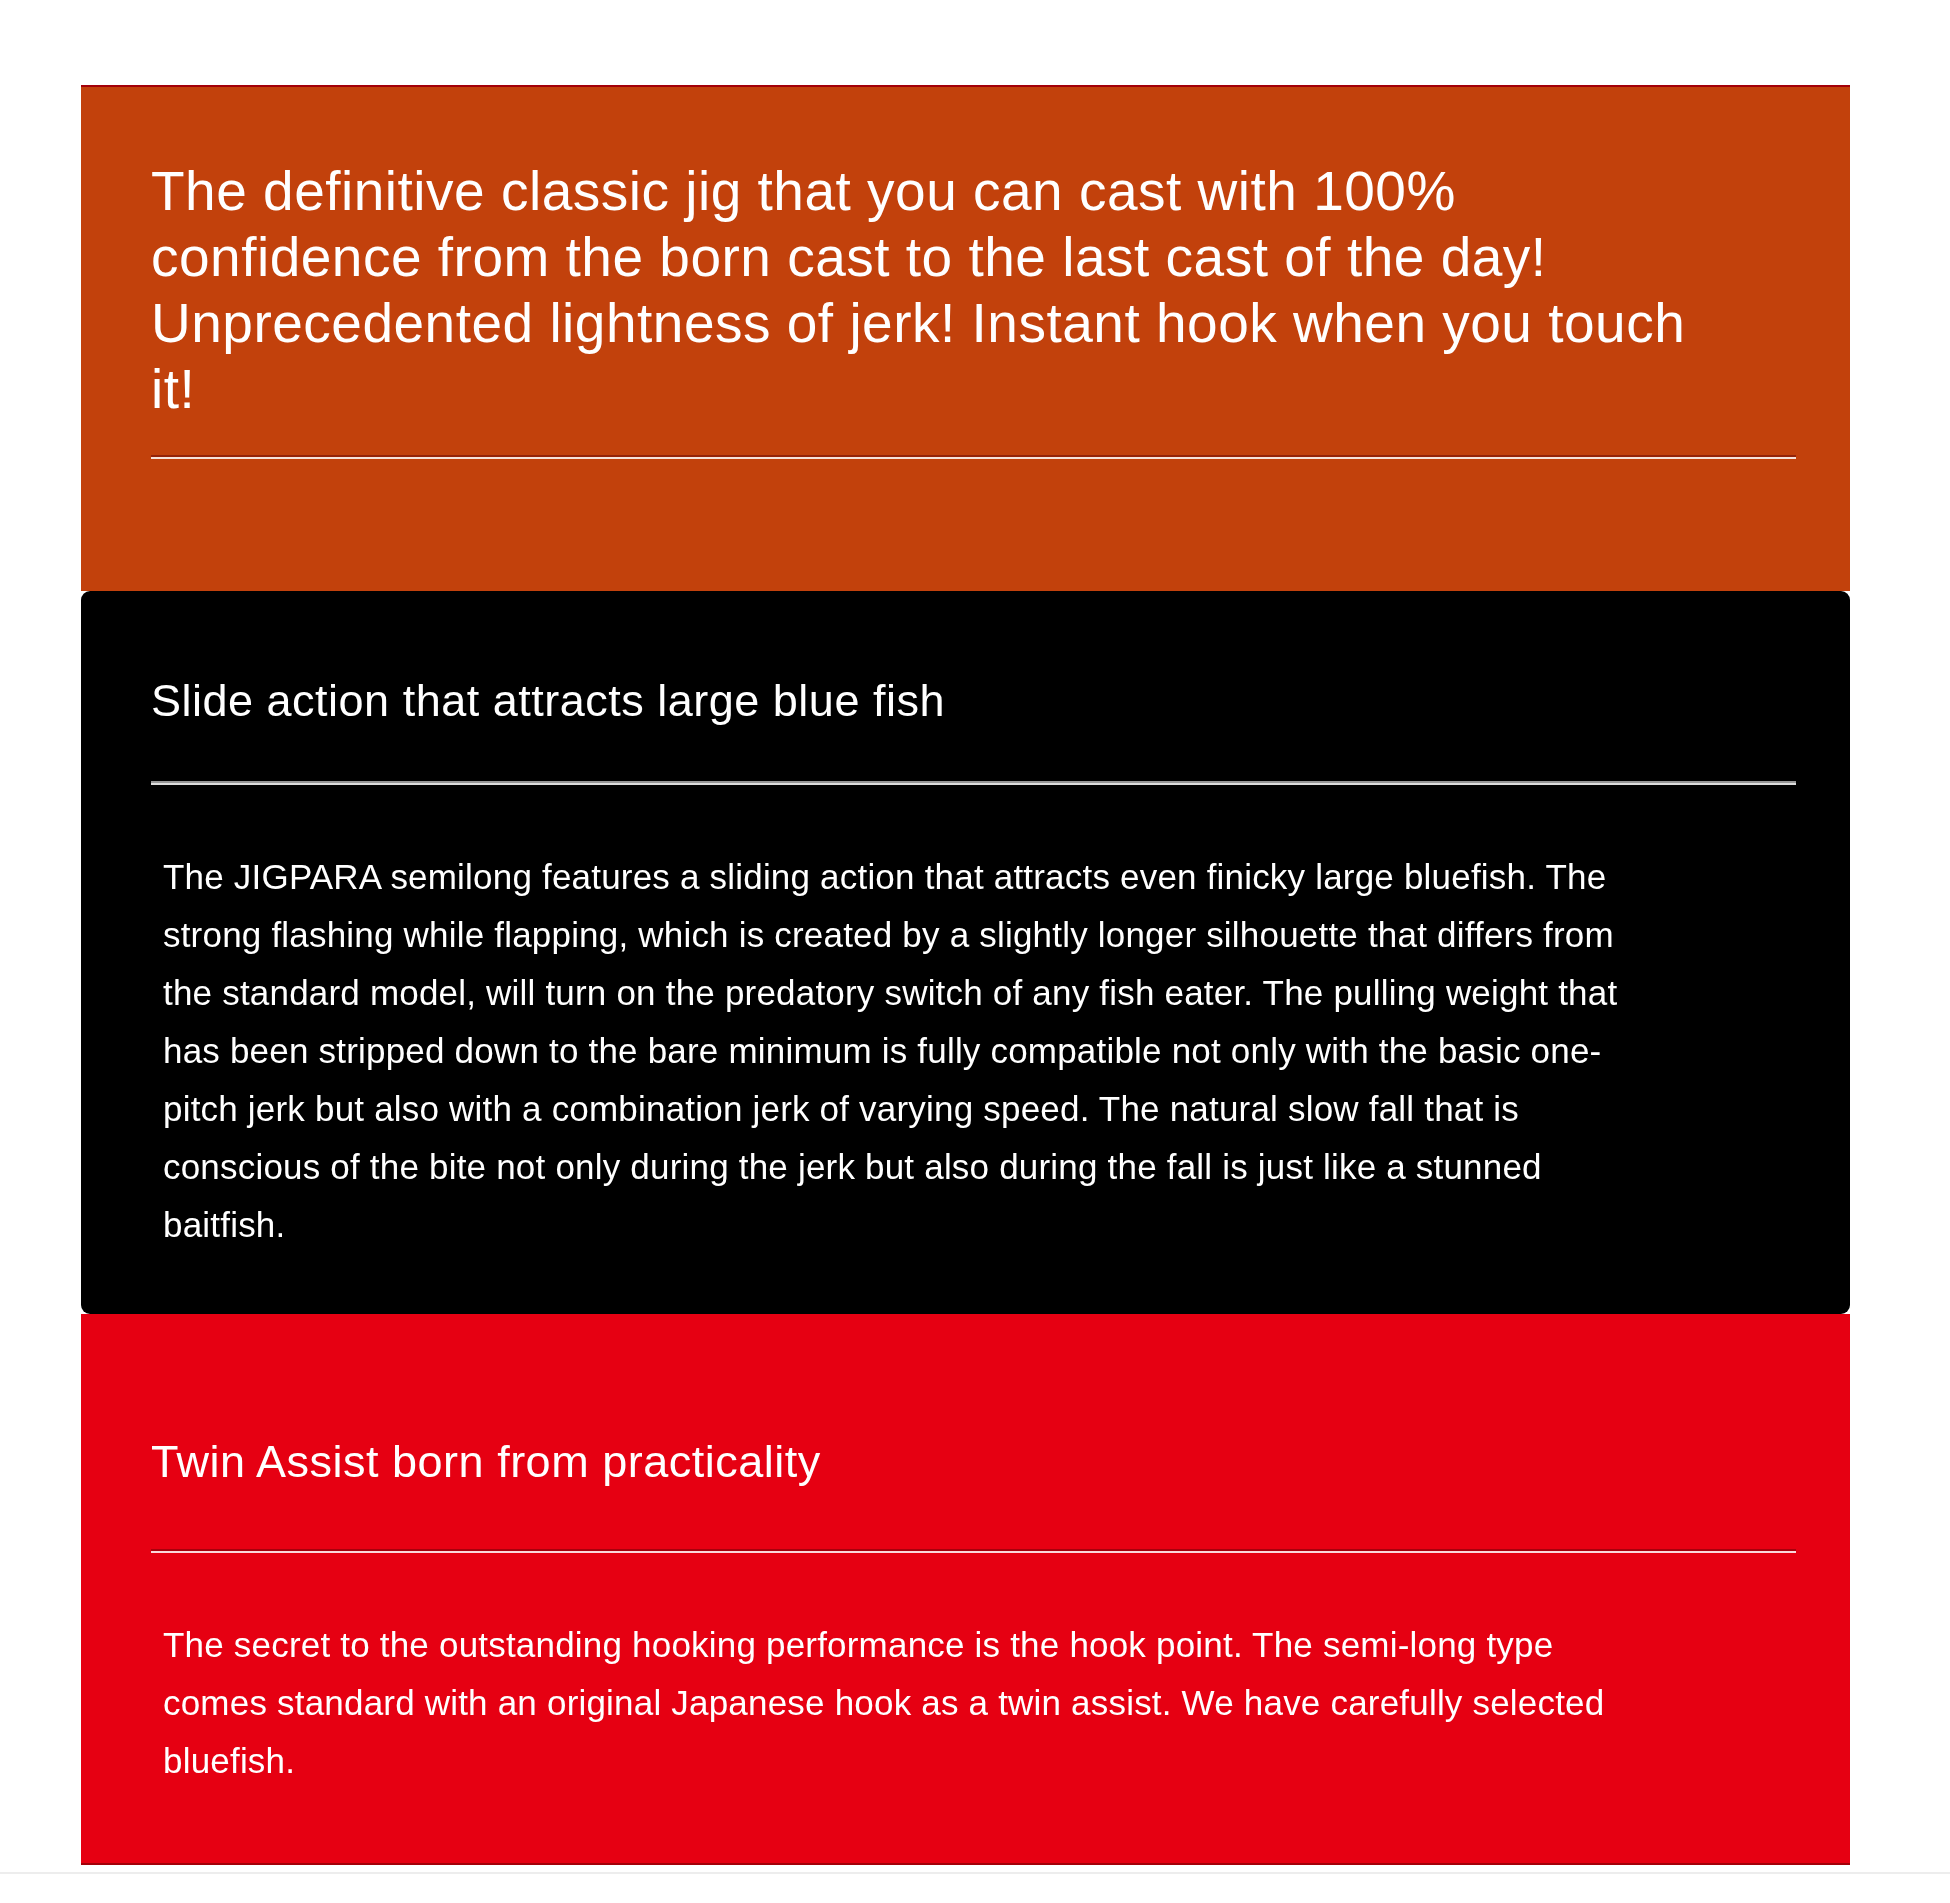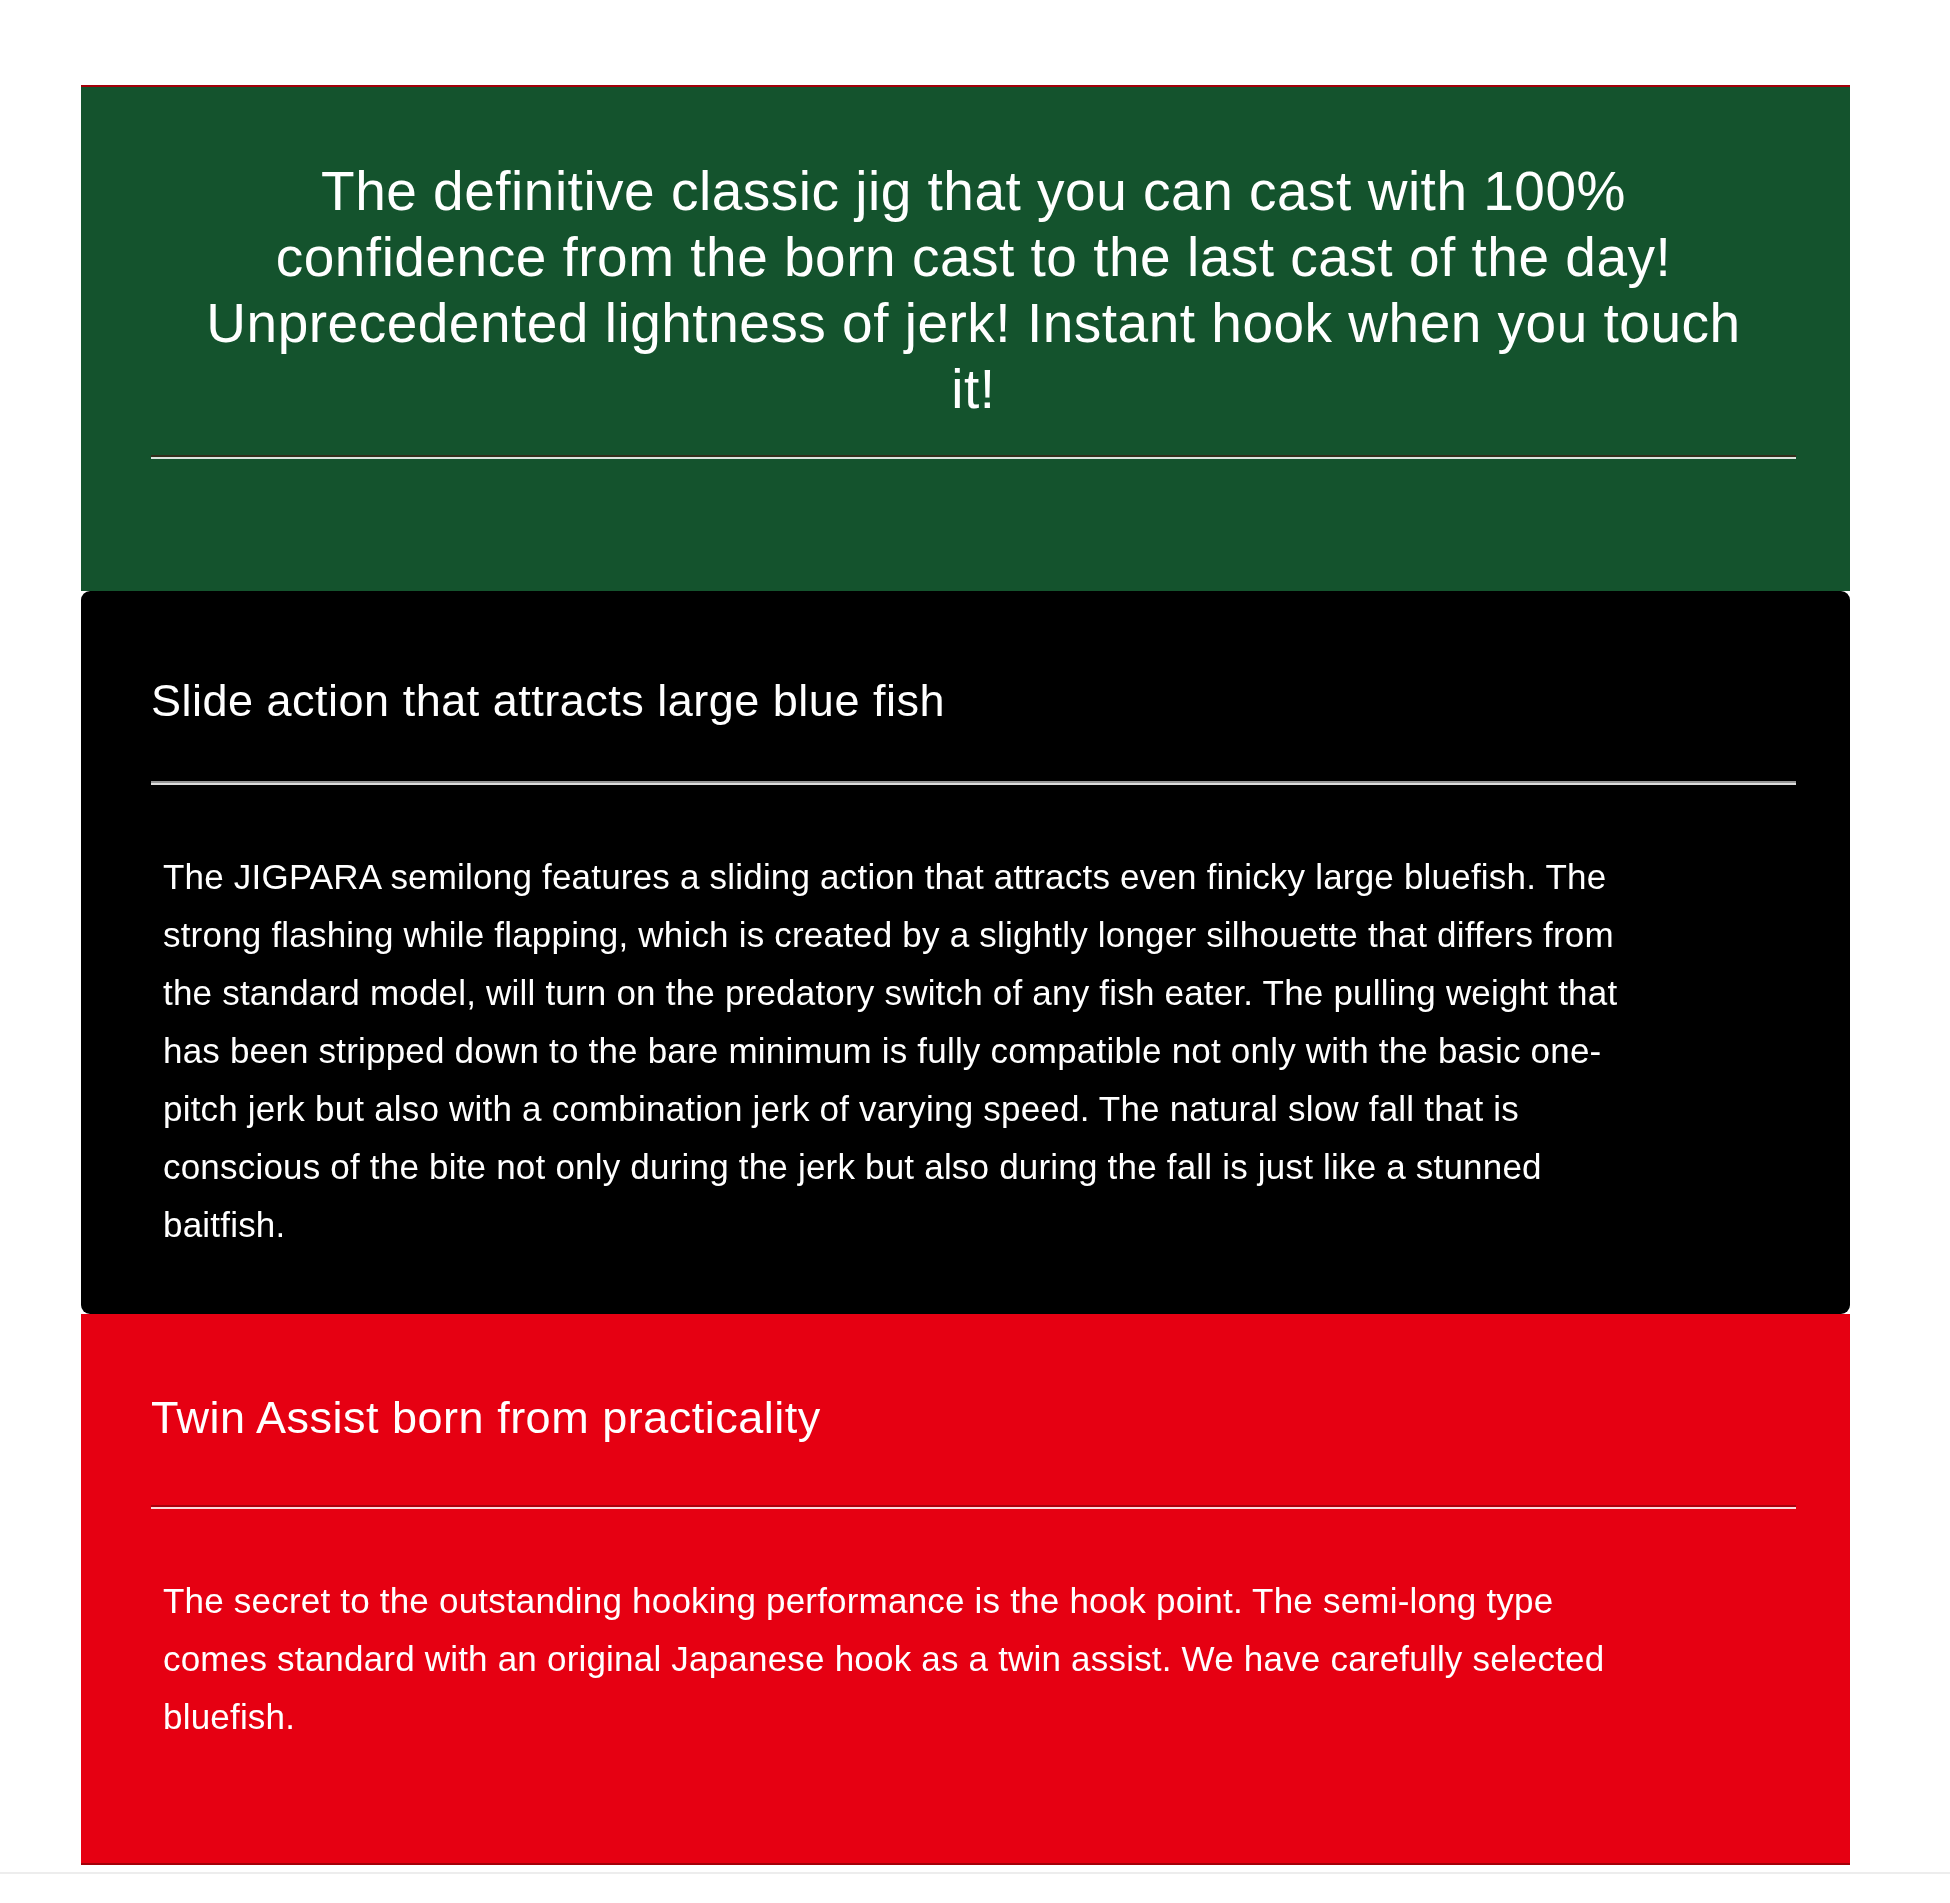--- a/index.html
+++ b/index.html
@@ -12,39 +12,39 @@
   }
   .column {
     position:absolute;
     left:81px; top:85px;
     width:1769px;
   }
   .sec {
     box-sizing:border-box;
     padding:0 54px 0 70px;
   }
-  .sec-intro  { height:506px; background:#14532d; border-top:2px solid #a30009;text-align:center; }
+  .sec-intro  { height:506px; background:#c2410c; border-top:2px solid #a30009; }
   .sec-slide  { height:723px; background:#000000;border-radius:9px; }
   .sec-twin   { height:551px; background:#e60012; border-bottom:2px solid #a30009; }
 
   h1 {
     margin:0; padding-top:71px;
     font-size:55px; line-height:66px;
     font-weight:400; color:#ffffff;
     letter-spacing:0.5px;
   }
   h1 .line { display:block; }
 
   h2 {
     margin:0; padding-top:82px;
     font-size:45px; line-height:55px;
     font-weight:400; color:#ffffff;
     letter-spacing:0.5px;
   }
-  .sec-twin h2 { padding-top:76px; }
+  .sec-twin h2 { padding-top:120px; }
 
   .rule {
     border:0; height:0; margin:0;
   }
   .rule-red {
     border-top:2px solid rgba(90,0,6,0.45);
     border-bottom:2px solid rgba(255,255,255,0.85);
   }
   .rule-black {
     border-top:2px solid #969696;

